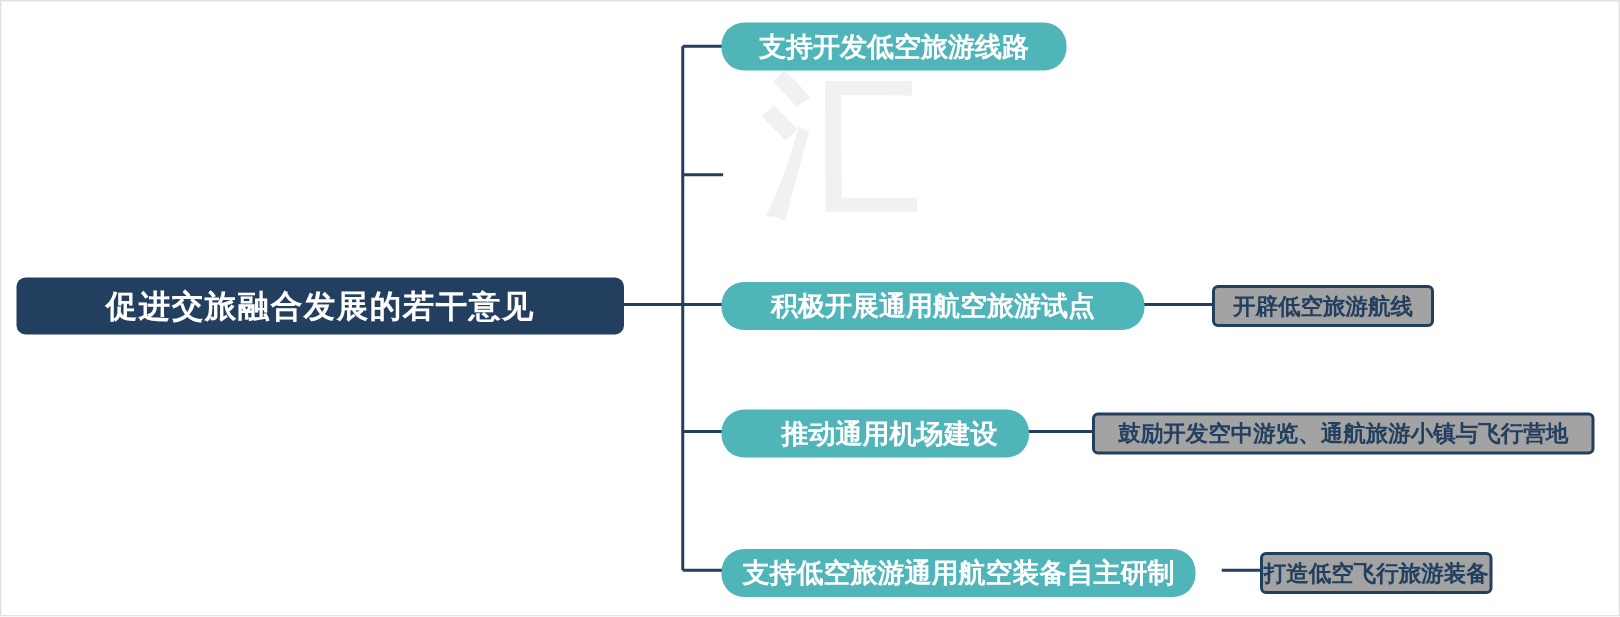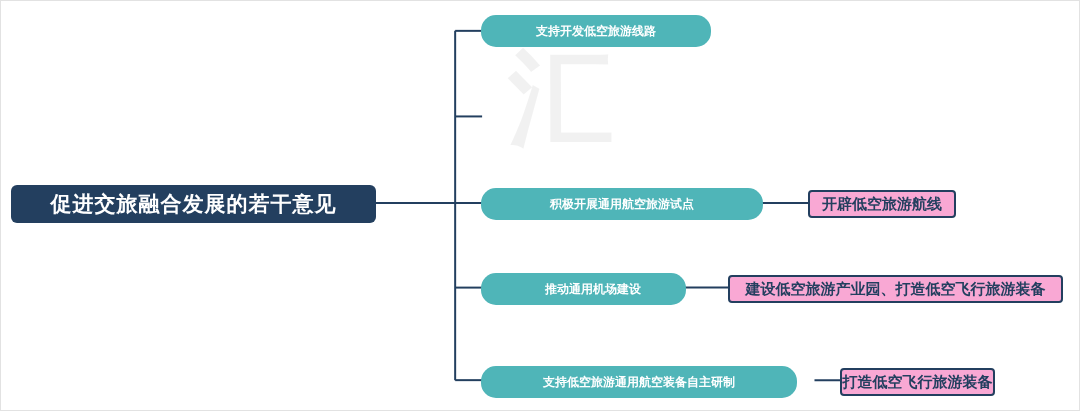--- a/index.html
+++ b/index.html
@@ -21,50 +21,50 @@
     position: absolute;
     display: flex;
     align-items: center;
     justify-content: center;
     white-space: nowrap;
     z-index: 2;
     cursor: default;
   }
 
   .root-node {
-    left: 10px; top: 184px; width: 365px; height: 38px;
+    left: 10px; top: 184px; width: 405px; height: 38px;
     background: var(--root-bg, #233f5f);
     color: #ffffff;
     font-size: 21px;
     font-weight: bold;
     border-radius: 6px;
     letter-spacing: 1px;
   }
 
   .branch {
     background: var(--branch-bg, #4fb5b8);
     color: #ffffff;
-    font-size: 12px;
+    font-size: 18px;
     font-weight: bold;
     height: 32px;
     border-radius: 15px;
   }
   .b1 { left: 480px; top: 14px;  width: 230px; }
   .b2 { left: 480px; top: 100px; width: 515px; }
   .b3 { left: 480px; top: 187px; width: 282px; }
   .b4 { left: 480px; top: 272px; width: 205px; padding-left: 19px; }
   .b5 { left: 480px; top: 365px; width: 316px; }
 
   .selected {
     border: 2px solid #ffffff;
     box-shadow: 0 0 0 2px var(--ring, #3d6a9e);
   }
 
   .child {
-    background: #f9a8d4;
+    background: #a3a3a3;
     border: 2px solid var(--line, #233f5f);
     color: var(--line, #233f5f);
     font-size: 15px;
     font-weight: bold;
     height: 28px;
     border-radius: 4px;
   }
   .c3 { left: 807px; top: 189px; width: 148px; }
   .c4 { left: 727px; top: 274px; width: 335px; }
   .c5 { left: 839px; top: 367px; width: 155px; }
@@ -112,18 +112,18 @@
 
   <div class="node root-node">促进交旅融合发展的若干意见</div>
 
   <div class="node branch b1">支持开发低空旅游线路</div>
 
 
   <div class="node branch b3">积极开展通用航空旅游试点</div>
   <div class="node child c3">开辟低空旅游航线</div>
 
   <div class="node branch b4">推动通用机场建设</div>
-  <div class="node child c4">建设低空旅游产业园、打造低空飞行旅游装备</div>
+  <div class="node child c4">鼓励开发空中游览、通航旅游小镇与飞行营地</div>
 
   <div class="node branch b5">支持低空旅游通用航空装备自主研制</div>
   <div class="node child c5">打造低空飞行旅游装备</div>
 
 </div>
 
 </body></html>

